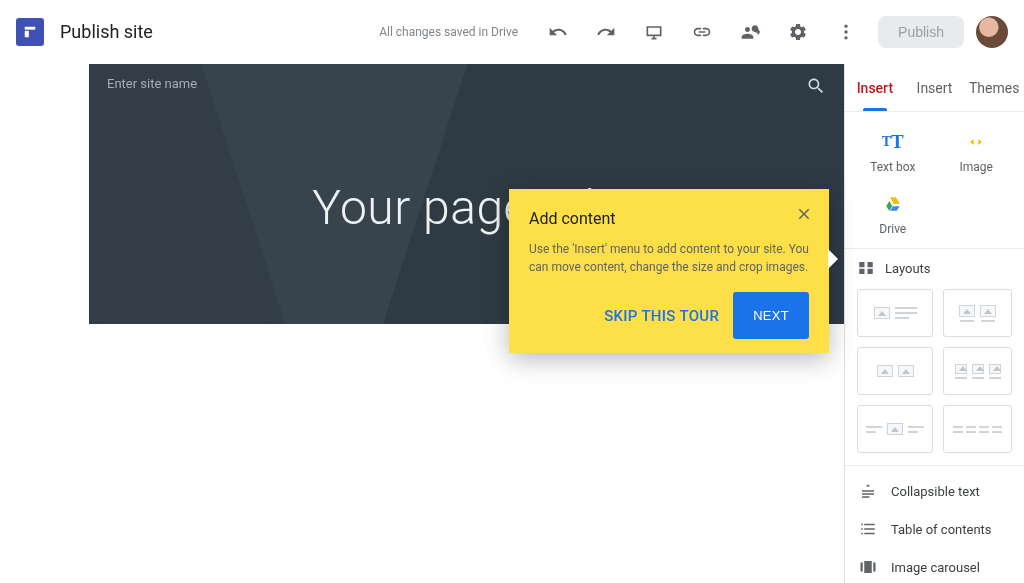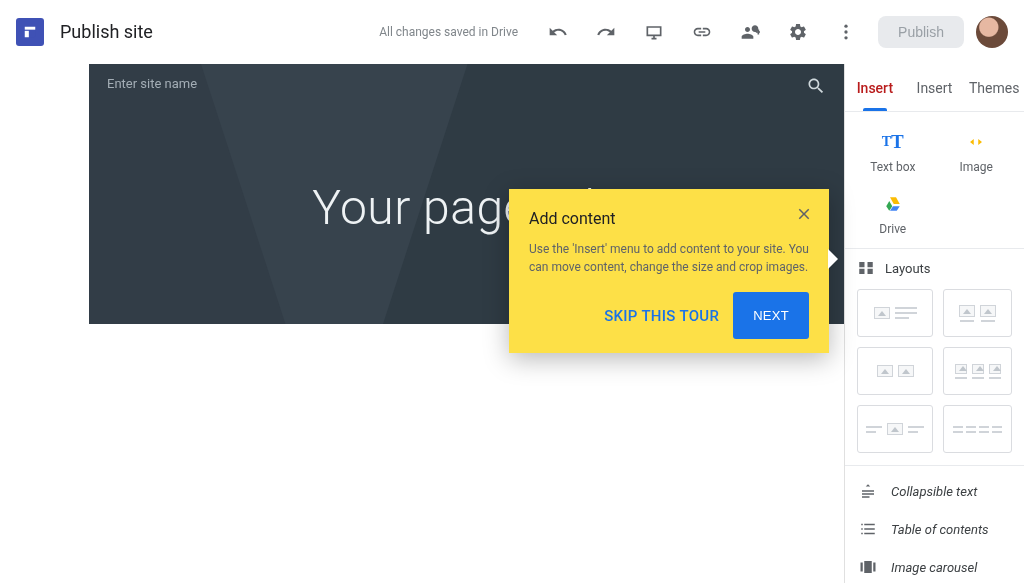--- a/index.html
+++ b/index.html
@@ -49,21 +49,21 @@
 .layouts-grid { display: grid; grid-template-columns: 1fr 1fr; gap: 10px; padding: 6px 12px 12px; }
 .layout-card { height: 48px; border: 1px solid #dadce0; border-radius: 3px; padding: 8px; display: flex; align-items: center; justify-content: center; gap: 5px; cursor: pointer; }
 .thumb { width: 16px; height: 12px; border: 1px solid #d0d4d9; background: #f6f7f8; position: relative; }
 .thumb::before { content: ''; position: absolute; left: 3px; bottom: 2px; border-left: 4px solid transparent; border-right: 4px solid transparent; border-bottom: 5px solid #c0c6cc; }
 .lines { display: flex; flex-direction: column; gap: 3px; }
 .line { width: 22px; height: 2px; background: #d0d4d9; }
 .line.short { width: 14px; }
 .layout-col { display: flex; flex-direction: column; align-items: center; gap: 3px; }
 
 .list-section { border-top: 1px solid #e8eaed; padding: 6px 0; }
-.list-item { display: flex; align-items: center; padding: 10px 14px; cursor: pointer; font-style: italic; }
+.list-item { display: flex; align-items: center; padding: 10px 14px; cursor: pointer; }
 .list-item svg { width: 18px; height: 18px; fill: #5f6368; margin-right: 14px; }
 .list-item .lbl { font-size: 13px; color: #3c4043; }
 
 
 .popover { position: absolute; left: 509px; top: 189px; width: 320px; background: #fde047; border-radius: 0; box-shadow: 0 6px 24px rgba(0,0,0,0.28); padding: 20px 20px 14px; z-index: 20; }
 .popover-arrow { position: absolute; right: -9px; top: 60px; width: 0; height: 0; border-top: 10px solid transparent; border-bottom: 10px solid transparent; border-left: 10px solid #fff; filter: drop-shadow(2px 0 2px rgba(0,0,0,0.08)); }
 .popover-title { font-size: 16px; color: #202124; margin-bottom: 12px; font-weight: 400; }
 .popover-close { position: absolute; right: 16px; top: 16px; color: #5f6368; cursor: pointer; }
 .popover-close svg { width: 18px; height: 18px; fill: currentColor; }
 .popover-body { font-size: 12px; color: #5f6368; line-height: 1.5; margin-bottom: 16px; }

